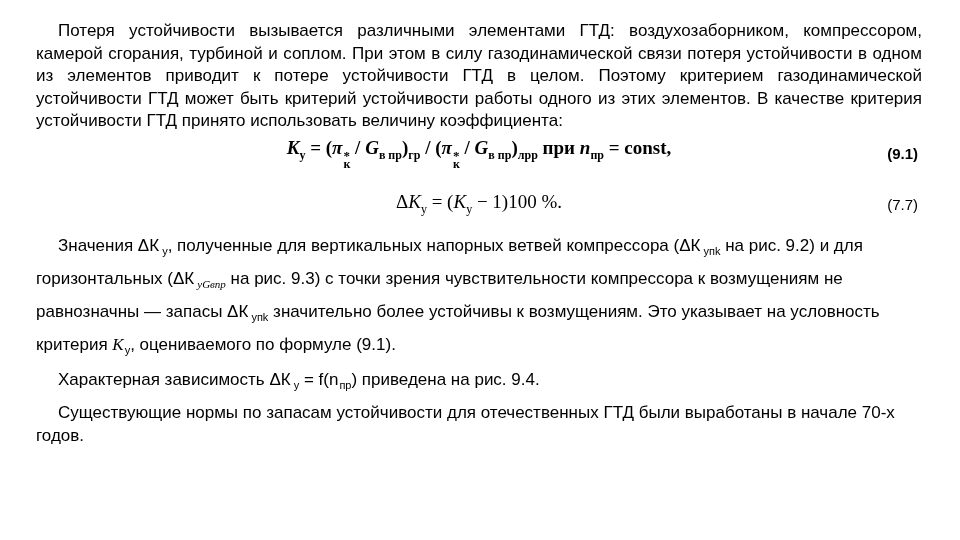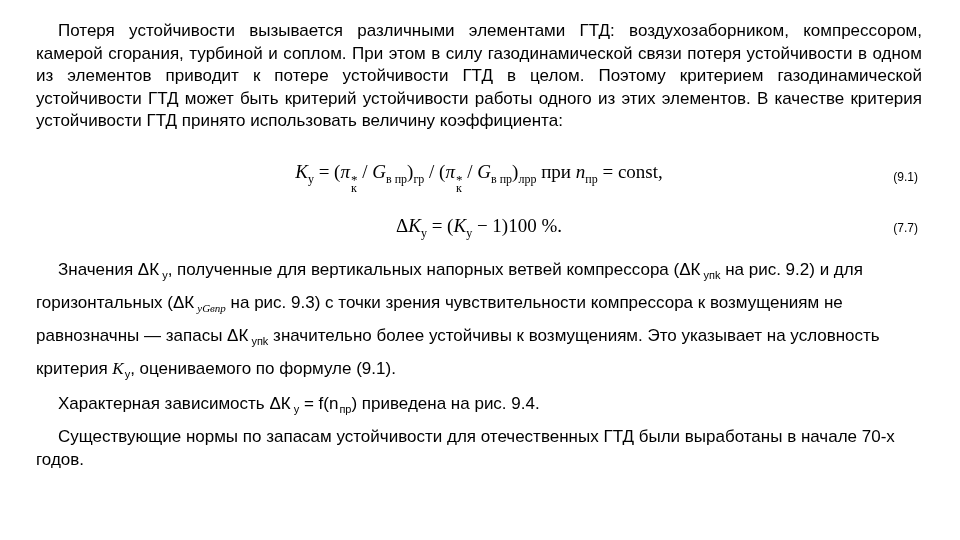--- a/index.html
+++ b/index.html
@@ -17,23 +17,23 @@
   .p3{line-height:27px;margin-top:13px;}
   .p4{line-height:27px;margin-top:2px;}
   .p5{line-height:23px;margin-top:2px;}
   .it{font-style:italic;}
   .ser{font-family:"Liberation Serif",serif;}
   
   .ssub{font-size:11px;vertical-align:-4px;margin-left:3px;}
   .ssub.nogap{margin-left:1px;}
   
   .eqrow{position:relative;display:flex;justify-content:center;align-items:center;}
-  .eq1row{margin-top:24px;height:40px;}
+  .eq1row{height:40px;font-weight:bold;}
   .eq2row{margin-top:16px;height:30px;}
-  .eqnum{position:absolute;right:4px;top:50%;transform:translateY(-50%);font-size:12px;}
+  .eqnum{position:absolute;right:4px;top:50%;transform:translateY(-50%);font-size:15px;}
   .math{font-family:"Liberation Serif",serif;font-size:19px;white-space:nowrap;}
   .math sub{font-size:12px;}
   subscript for pi */
   .pist{display:inline-block;}
   .stk{display:inline-flex;flex-direction:column;vertical-align:-6px;line-height:9px;font-size:12px;text-align:left;margin-left:1px;}
   .stk .st{display:block;height:9px;font-size:13px;}
   .stk .sb{display:block;}
 </style>
 </head>
 <body>

